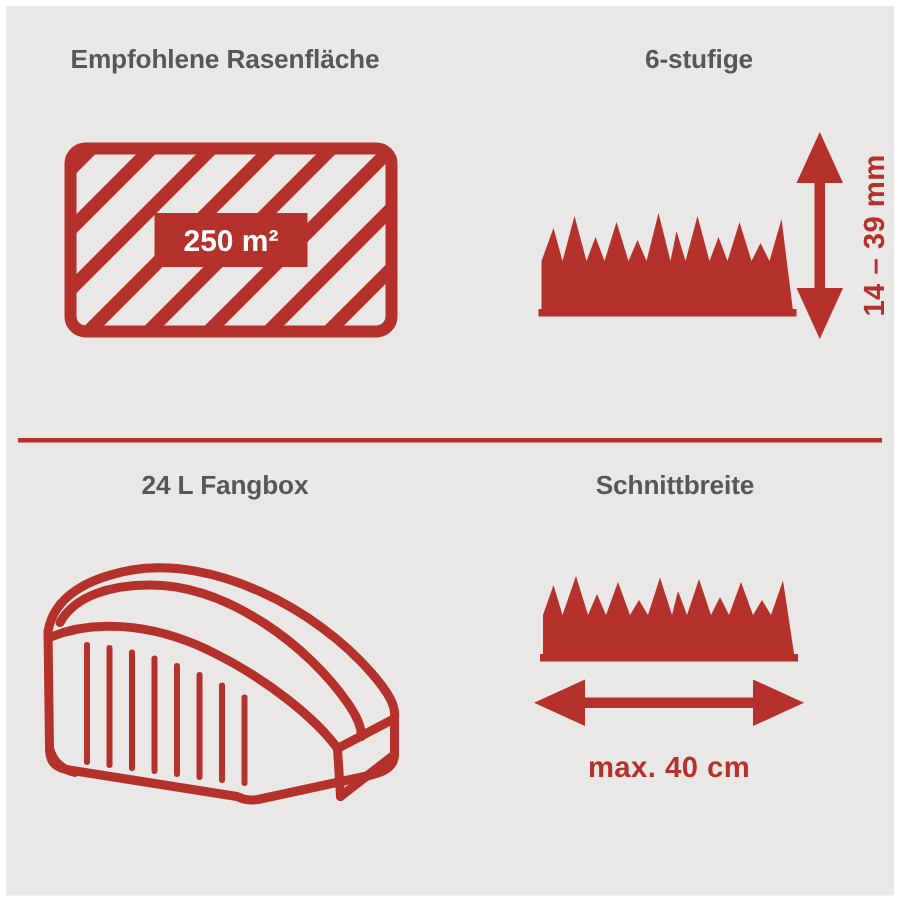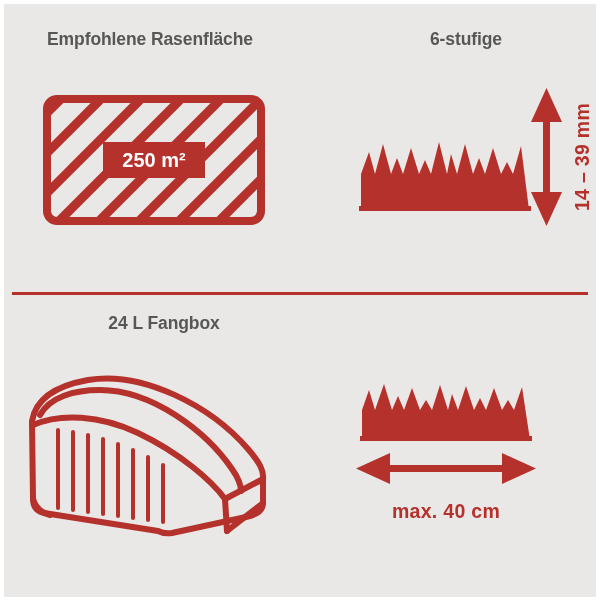--- a/index.html
+++ b/index.html
@@ -39,21 +39,21 @@
     width: 300px;
     text-align: center;
     color: #575756;
     font-size: 17.5px;
     font-weight: bold;
     line-height: 22px;
     letter-spacing: -0.1px;
   }
   #title-lawn-area  { top: 28px; }
   #title-cut-height { top: 28px; }
-  #title-grass-box  { top: 15px; margin-left: 14px; }
+  #title-grass-box  { top: 15px; }
   #title-cut-width  { top: 15px; }
 
   .divider {
     position: absolute;
     left: 12px;
     top: 292px;
     width: 576px;
     height: 3px;
     background: #b5312c;
   }
@@ -202,20 +202,21 @@
         <line x1="98" y1="81" x2="98" y2="153"></line>
         <line x1="113" y1="87" x2="113" y2="155"></line>
         <line x1="128" y1="94" x2="128" y2="157"></line>
         <line x1="143" y1="102" x2="143" y2="159"></line>
       </g>
     </svg>
   </div>
 
   <div class="quadrant" id="q-cut-width">
 
+    <div class="panel-title" id="title-cut-width">Schnittbreite</div>
 
     <svg class="art" id="art-cut-width" width="200" height="150" viewBox="0 0 200 150">
 
       <g>
         <path fill="#b5312c" d="
           M 12,58
           L 12,28  L 19,8   L 25,28
           L 34,2   L 42,28
           L 48,14  L 54,28
           L 62,6   L 70,28

